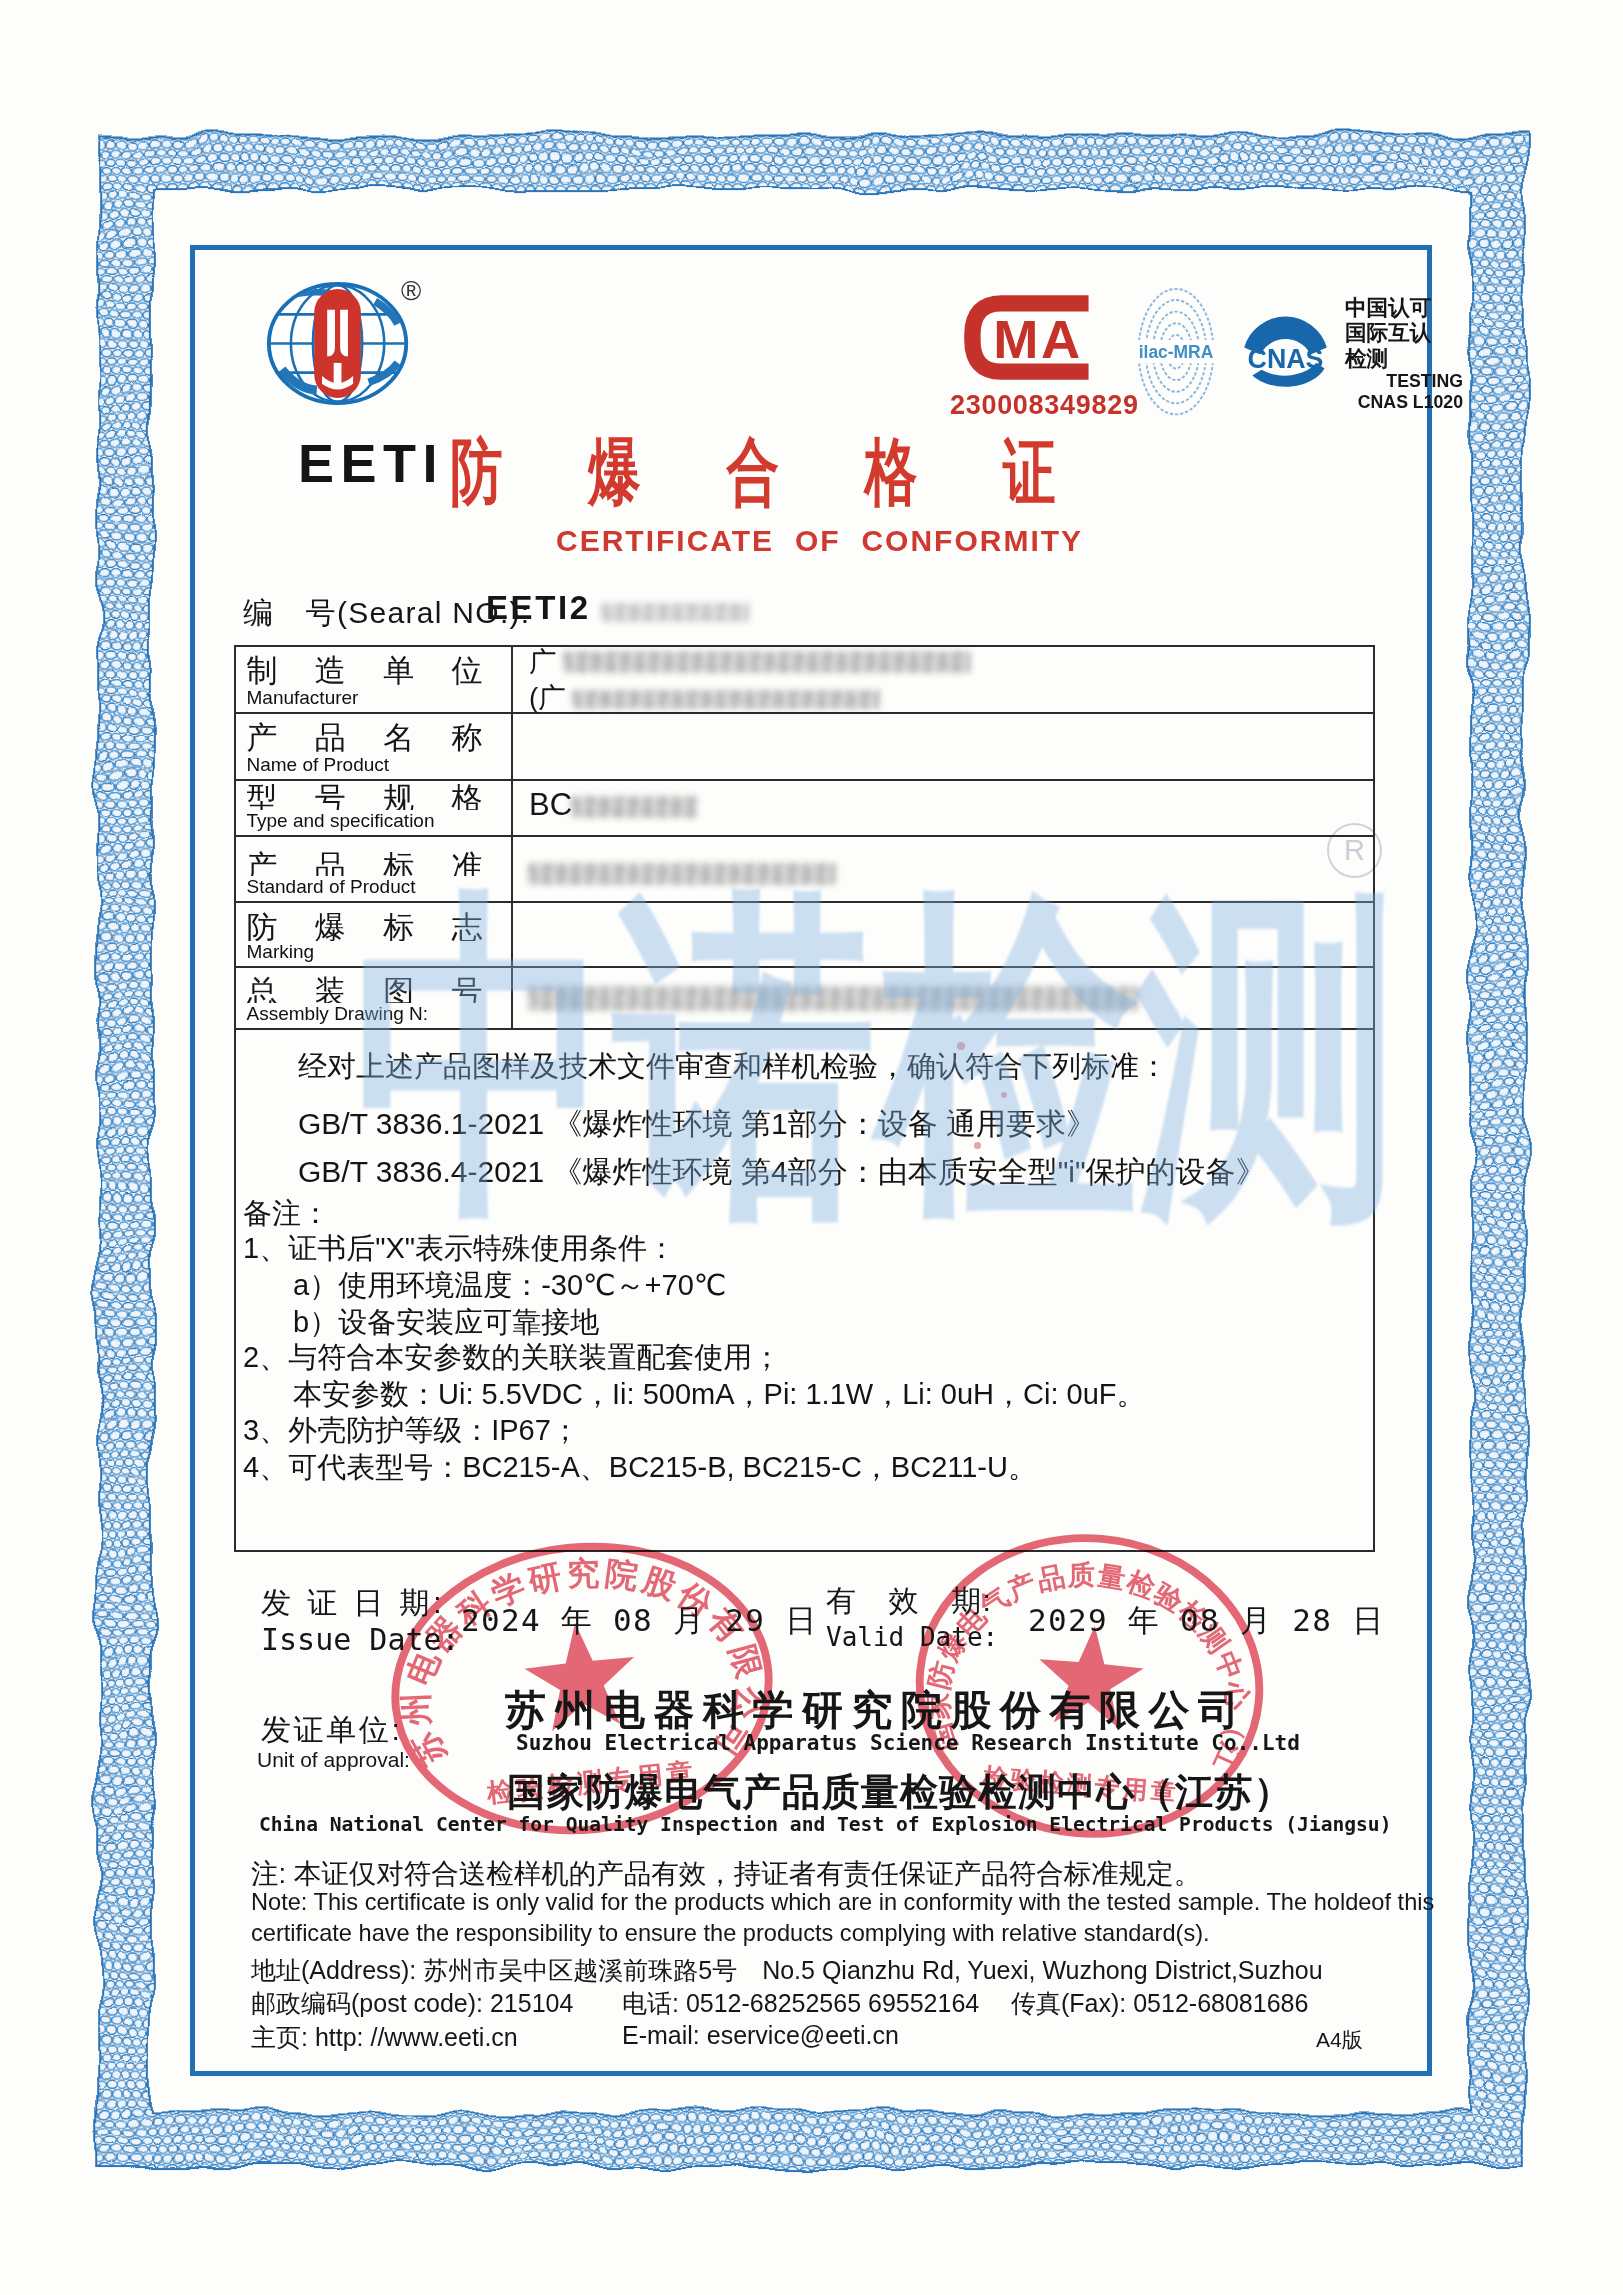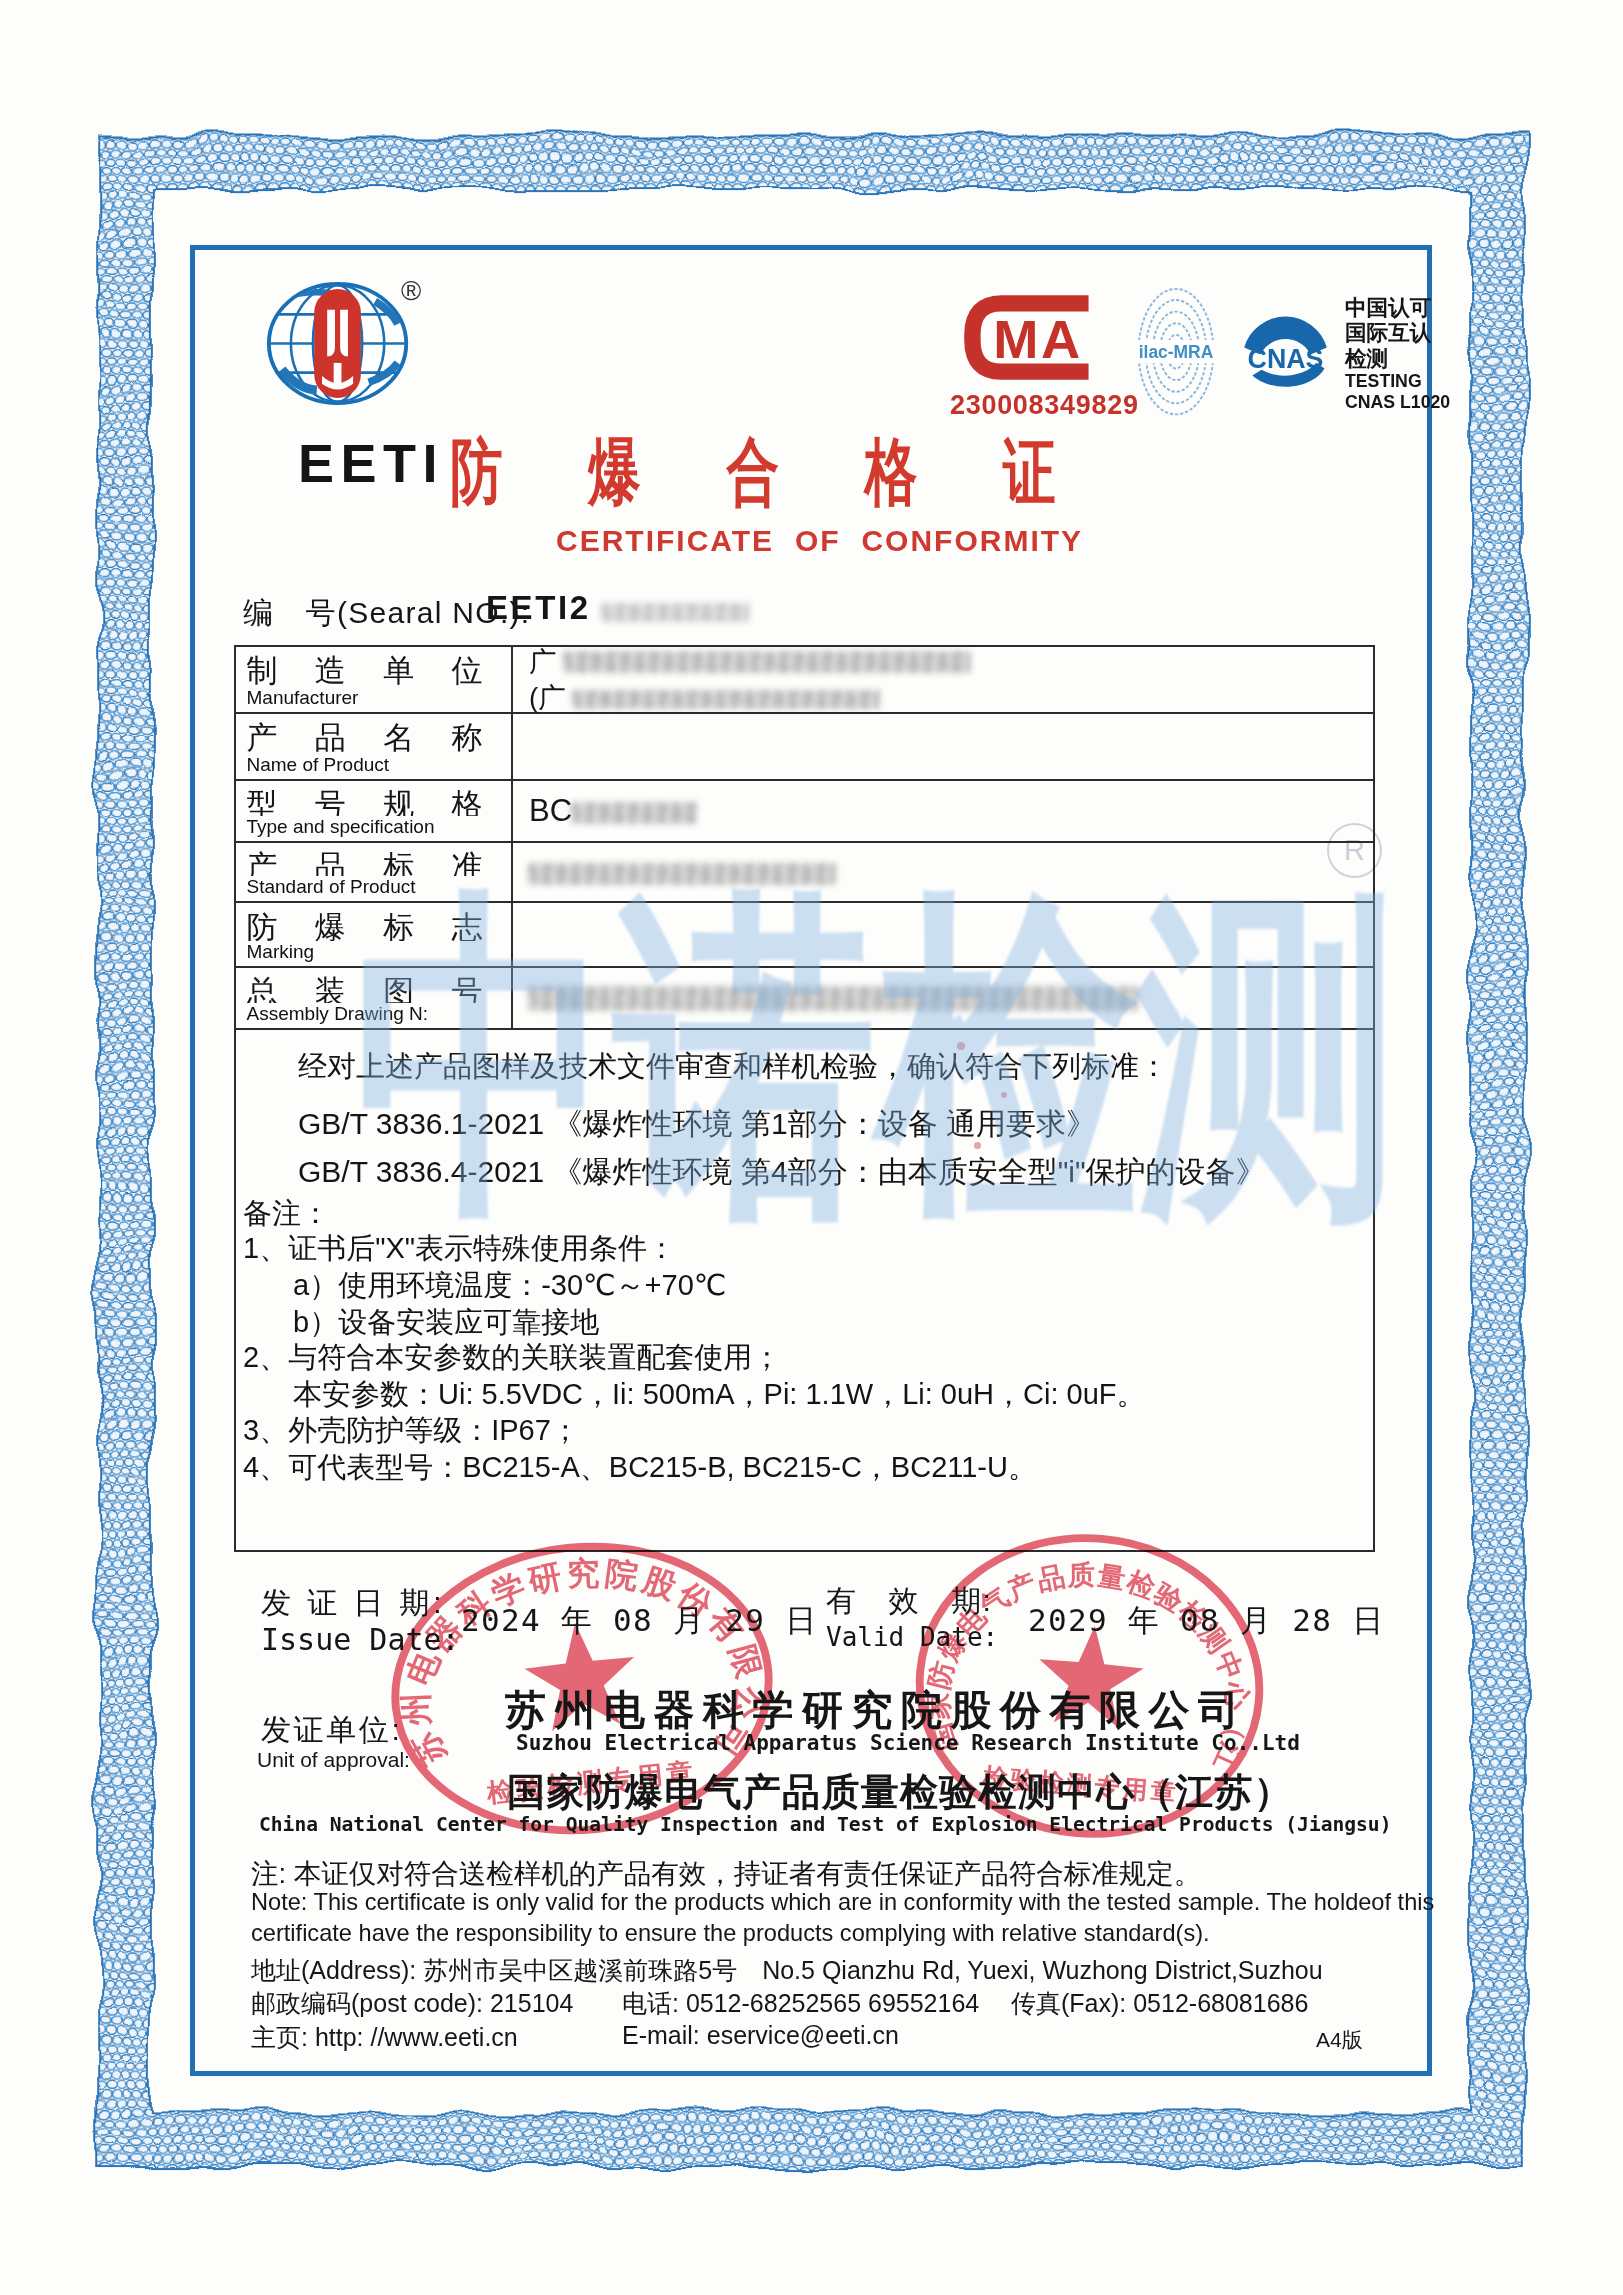--- a/index.html
+++ b/index.html
@@ -20,30 +20,30 @@
   #eeti-text{left:298px;top:432px;font-size:54px;font-weight:bold;letter-spacing:6.5px;color:#141414;z-index:2;}
   #title-cn{left:450px;top:424px;font-size:73px;font-weight:bold;color:#d23a2e;letter-spacing:119px;
             transform:scaleX(.72);transform-origin:left top;white-space:nowrap;z-index:2;}
   #title-en{left:556px;top:524px;font-size:30px;font-weight:bold;color:#cf3a30;letter-spacing:2px;word-spacing:10.5px;z-index:2;}
   #cma-logo{left:956px;top:287px;width:154px;height:101px;z-index:2;}
   #cma-number{left:950px;top:390px;font-size:27px;font-weight:bold;color:#c5322b;letter-spacing:0.7px;z-index:2;}
   #ilac-logo{left:1134px;top:285px;width:84px;height:134px;z-index:2;}
   #cnas-logo{left:1236px;top:292px;width:99px;height:118px;z-index:2;}
   #cnas-text{left:1345px;top:295px;width:118px;line-height:1.18;z-index:2;}
   #cnas-text .l{font-weight:bold;font-size:21.6px;}
-  #cnas-text .s{font-weight:bold;font-size:17.7px;}
+  #cnas-text .s{font-weight:bold;font-size:17.7px;text-align:right;}
 
   
   #serial-label{left:243px;top:593px;font-size:30px;letter-spacing:1.3px;z-index:2;}
   #serial-value{left:486px;top:589px;font-size:33px;font-weight:bold;letter-spacing:2.6px;z-index:2;}
 
   
   #box{left:234px;top:645px;width:1141px;height:907px;border:2px solid #2b2b2b;box-sizing:border-box;z-index:2;}
   .trow{position:absolute;left:0;width:100%;border-bottom:2px solid #2b2b2b;box-sizing:border-box;}
-  #tr0{top:0;height:67px;} #tr1{top:67px;height:67px;} #tr2{top:134px;height:62px;}
+  #tr0{top:0;height:67px;} #tr1{top:67px;height:67px;} #tr2{top:128px;height:62px;}
   #tr3{top:196px;height:60px;} #tr4{top:257px;height:64px;} #tr5{top:321px;height:62px;}
   #tdiv{position:absolute;left:275px;top:0;width:2px;height:383px;background:#2b2b2b;}
   .lab{position:absolute;left:10.5px;top:2.6px;bottom:2.6px;width:253px;display:flex;flex-direction:column;justify-content:space-between;}
   .lab-cn{font-size:31px;width:236px;text-align-last:justify;white-space:nowrap;overflow:hidden;}
   .lab-en{font-size:19px;color:#101010;}
   .val{position:absolute;left:293px;right:7.9px;top:0;bottom:0;display:flex;flex-direction:column;justify-content:center;font-size:31px;}
   .val .vline{white-space:nowrap;}
   .smudge{display:inline-block;height:22px;border-radius:2px;vertical-align:-2.6px;
     background:repeating-linear-gradient(93deg,rgba(30,30,30,.65) 0 2px,rgba(90,90,90,.15) 2px 5.9px,rgba(40,40,40,.55) 5.9px 8.5px,rgba(150,150,150,.12) 8.5px 14.4px);
     filter:blur(3.3px);}

